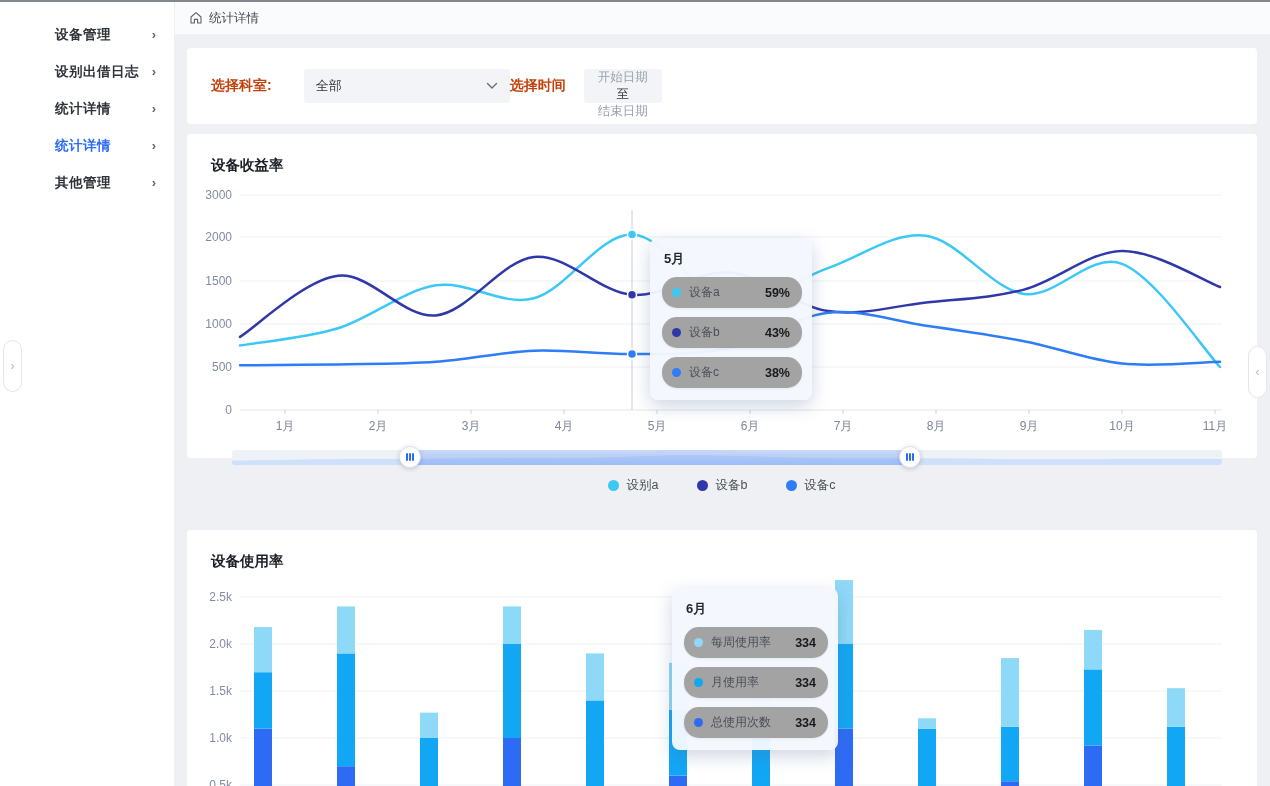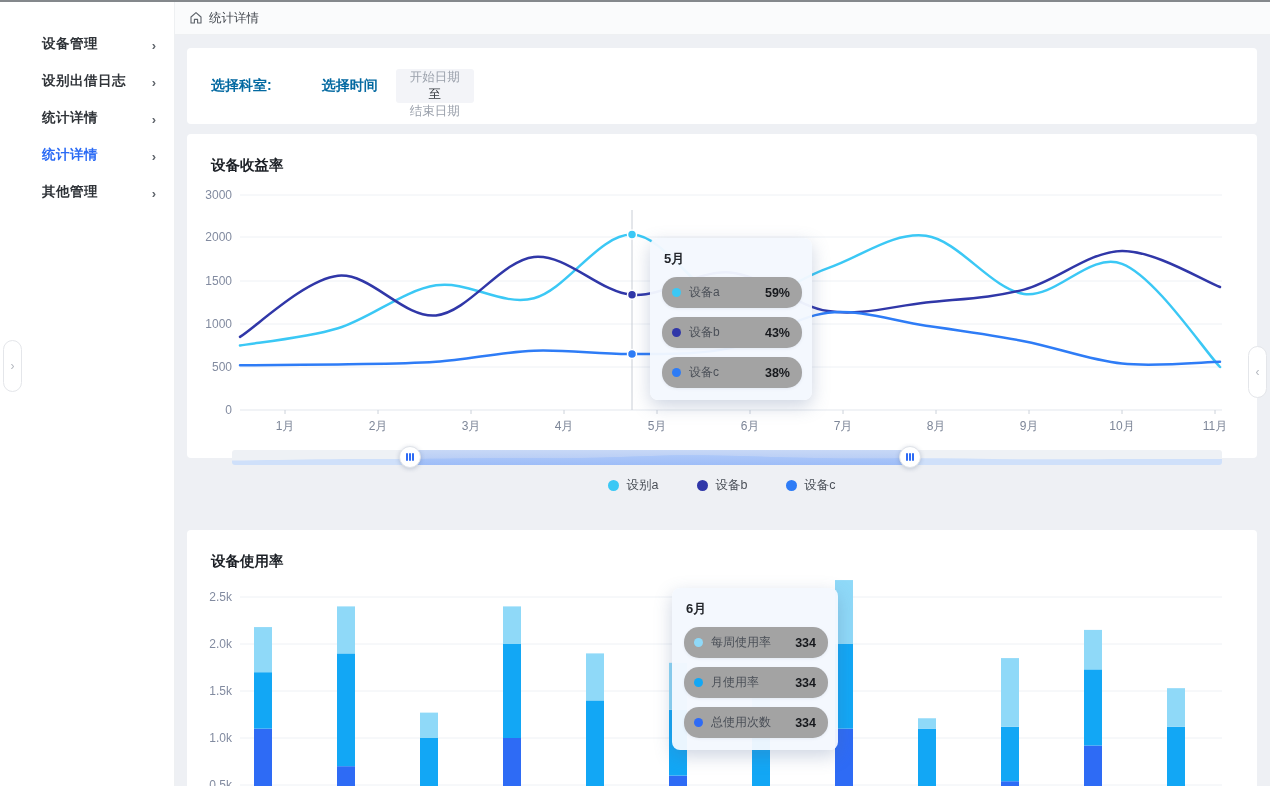--- a/index.html
+++ b/index.html
@@ -3,41 +3,41 @@
 <meta charset="utf-8">
 <style>
   * { margin:0; padding:0; box-sizing:border-box; }
   html,body { width:1270px; height:786px; overflow:hidden;
     font-family:"Liberation Sans","DejaVu Sans",sans-serif; background:#eef0f4; }
   .top-strip { position:absolute; left:0; top:0; width:1270px; height:2px; background:#84888c; z-index:50; }
 
   
   .sidebar { position:absolute; left:0; top:2px; width:175px; height:784px; background:#ffffff;
     border-right:1px solid #eef0f2; z-index:10; padding-top:14px; }
-  .sidebar-item { height:37px; display:flex; align-items:flex-end; padding:0 18px 0 42px; cursor:pointer; }
+  .sidebar-item { height:37px; display:flex; align-items:center; padding:0 18px 0 55px; cursor:pointer; }
   .sidebar-item .lbl { flex:1; font-size:13.5px; font-weight:bold; color:#2f3338; letter-spacing:.5px; }
   .sidebar-item.active .lbl { color:#2b6bf5; }
   .sidebar-item .chev { font-size:13px; color:#5f646b; font-weight:bold; }
 
   
   .main { position:absolute; left:175px; top:2px; width:1095px; height:784px; }
   .breadcrumb-bar { height:33px; background:#fafbfc; border-bottom:1px solid #eef0f2;
     display:flex; align-items:center; padding-left:14px; }
   .breadcrumb-bar svg { margin-right:6px; }
   .crumb-label { font-size:12.5px; color:#42474e; }
 
   .card { position:absolute; left:12px; width:1070px; background:#fff; border-radius:4px; }
 
   
   .filter-card { top:46px; height:76px; display:flex; align-items:center; padding-left:24px; }
-  .f-label { font-size:14px; font-weight:bold; color:#0369a1; }
+  .f-label { font-size:14px; font-weight:bold; color:#c2410c; }
   .select-box { width:206px; height:34px; background:#f3f4f8; border-radius:3px; margin-left:32px;
     display:flex; align-items:center; padding:0 12px; cursor:pointer; }
   .select-box .sel-val { flex:1; font-size:13px; color:#33373d; }
-  .time-label { margin-left:50px; }
+  .time-label { }
   .date-box { height:34px; background:#f3f4f8; border-radius:3px; margin-left:18px;
     display:flex; align-items:center; padding:0 14px; cursor:pointer;flex-direction:column; }
   .date-box .ph { font-size:12.5px; color:#9aa0ab; }
   .date-box .sep { font-size:12.5px; color:#33373d; margin:0 16px; }
   .date-box svg { margin-right:12px; }
 
   
   .chart-card1 { top:132px; height:324px; overflow:visible; }
   .chart-card2 { top:528px; height:320px; }
   .card-title { position:absolute; left:24px; top:22px; font-size:14.5px; font-weight:bold; color:#1c2026; }
@@ -106,20 +106,26 @@
 
   <div class="breadcrumb-bar">
     <svg width="14" height="14" viewBox="0 0 14 14">
       <path d="M2 6 L7 1.6 L12 6 L12 12 L8.6 12 L8.6 8.4 L5.4 8.4 L5.4 12 L2 12 Z" fill="none" stroke="#5c6269" stroke-width="1.1" stroke-linejoin="round"></path>
     </svg>
     <span class="crumb-label">统计详情</span>
   </div>
 
   <div class="card filter-card">
     <span class="f-label">选择科室:</span>
+    <div class="select-box">
+      <span class="sel-val">全部</span>
+      <svg width="12" height="8" viewBox="0 0 12 8">
+        <polyline points="1.5,1.5 6,6 10.5,1.5" fill="none" stroke="#6b7078" stroke-width="1.4" stroke-linecap="round"></polyline>
+      </svg>
+    </div>
     <span class="f-label time-label">选择时间</span>
     <div class="date-box">
       <svg width="13" height="13" viewBox="0 0 13 13">
         <rect x="1" y="2.2" width="11" height="9.8" rx="1" fill="none" stroke="#8a9099" stroke-width="1.1"></rect>
         <line x1="1" y1="5.2" x2="12" y2="5.2" stroke="#8a9099" stroke-width="1.1"></line>
         <line x1="4" y1="0.8" x2="4" y2="3" stroke="#8a9099" stroke-width="1.1"></line>
         <line x1="9" y1="0.8" x2="9" y2="3" stroke="#8a9099" stroke-width="1.1"></line>
       </svg>
       <span class="ph">开始日期</span>
       <span class="sep">至</span>

